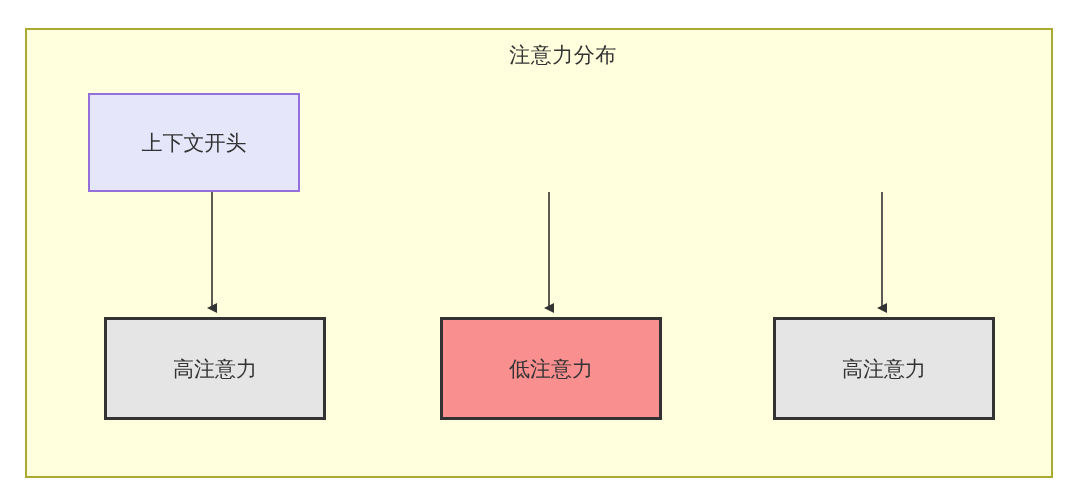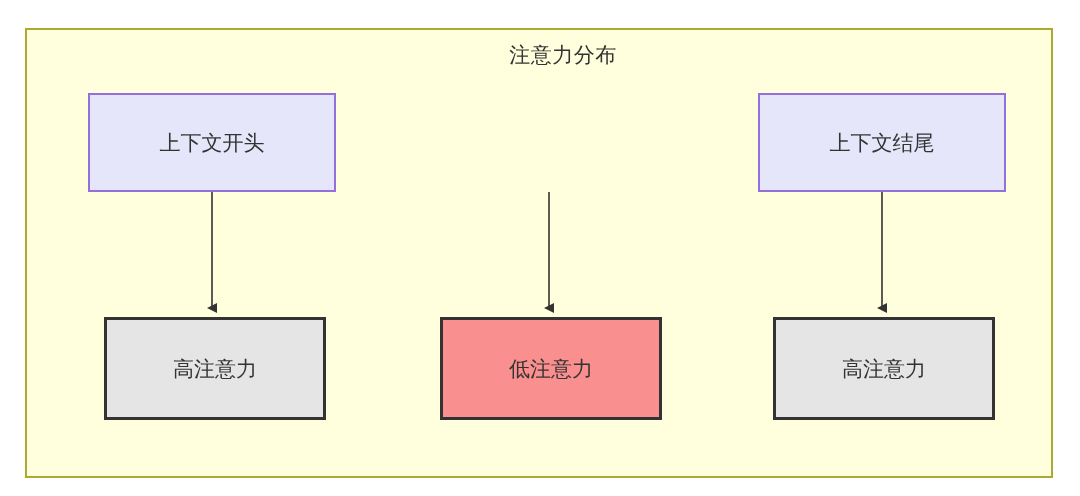--- a/index.html
+++ b/index.html
@@ -56,21 +56,21 @@
     align-items: center;
     justify-content: center;
     text-align: center;
     color: #333333;
     font-size: 21px;
     line-height: 26px;
     white-space: nowrap;
   }
 
   .node.ctx {
-    width: 248px;
+    width: 212px;
     height: 99px;
     top: 93px;
     background: #e6e6fa;
     border: 2px solid #9370db;
   }
 
   .node.attn {
     width: 222px;
     height: 103px;
     top: 317px;
@@ -123,21 +123,20 @@
     <line x1="212" y1="192" x2="212" y2="308" stroke="#333333" stroke-width="1.6" marker-end="url(#arrowhead)"></line>
 
     <line x1="549" y1="192" x2="549" y2="308" stroke="#333333" stroke-width="1.6" marker-end="url(#arrowhead)"></line>
 
     <line x1="882" y1="192" x2="882" y2="308" stroke="#333333" stroke-width="1.6" marker-end="url(#arrowhead)"></line>
   </svg>
 
   <div class="node ctx col-1">上下文开头</div>
 
 
-  <div class="node ctx col-3">上下文结尾</div>
 
   <div class="node attn high col-1">高注意力</div>
 
   <div class="node attn low col-2">低注意力</div>
 
   <div class="node attn high col-3">高注意力</div>
 
 </div>
 
 </body></html>

